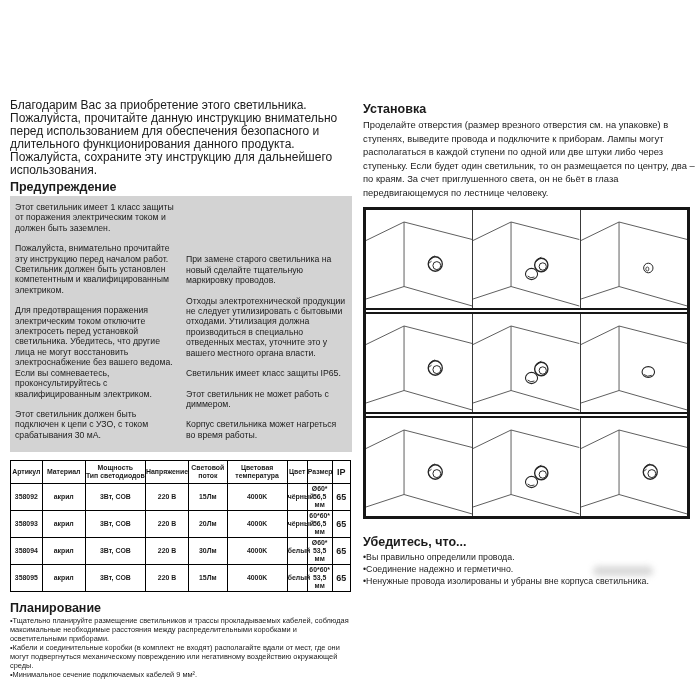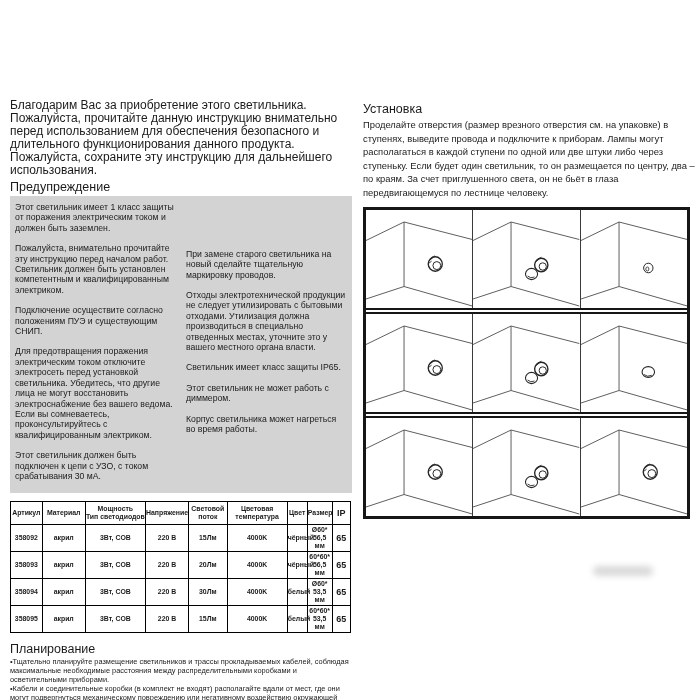--- a/index.html
+++ b/index.html
@@ -1,22 +1,22 @@
 <!DOCTYPE html>
 <html><head>
 <meta charset="utf-8">
 <style>
   html,body{margin:0;padding:0;background:#fff;}
   #page{position:relative;width:700px;height:700px;background:#ffffff;overflow:hidden;
         font-family:"Liberation Sans",sans-serif;color:#1b1b1b;}
   
   #left-region{position:absolute;left:10px;top:99px;width:342px;}
   .intro{font-size:12px;line-height:13px;margin:0;text-align:left;}
-  .section-title{font-size:12.5px;font-weight:normal;margin:3px 0 2px 0;}
-  .warning-block{background:#d3d3d3;display:flex;gap:9px;padding:6px 4px 2px 5px;align-items:center;}
+  .section-title{font-size:12.5px;font-weight:bold;margin:3px 0 2px 0;}
+  .warning-block{background:#d3d3d3;display:flex;gap:9px;padding:6px 4px 2px 5px;align-items:flex-end;}
   .wcol{flex:1;}
   .wcol p{font-size:8.7px;line-height:10.4px;margin:0 0 10px 0;}
   
   table.spec{border-collapse:collapse;width:341px;margin-top:8px;table-layout:fixed;}
   table.spec th,table.spec td{border:1.4px solid #000;font-weight:bold;text-align:center;
         vertical-align:middle;padding:1px 0;white-space:pre-line;margin-top:10px;}
   table.spec th{font-size:6.9px;line-height:8.4px;height:20px;}
   table.spec td{font-size:6.9px;line-height:8px;height:16.5px;}
   table.spec td.ip,table.spec th.ip{font-size:9px;}
   
@@ -45,21 +45,20 @@
 <div id="page">
 
   <div id="left-region">
     <p class="intro">Благодарим Вас за приобретение этого светильника. Пожалуйста, прочитайте данную инструкцию внимательно перед использованием для обеспечения безопасного и длительного функционирования данного продукта. Пожалуйста, сохраните эту инструкцию для дальнейшего использования.</p>
 
     <h2 class="section-title">Предупреждение</h2>
     <div class="warning-block">
       <div class="wcol" id="wcol1">
           <p>Этот светильник имеет 1 класс защиты от поражения электрическим током и должен быть заземлен.</p>
           <p>Пожалуйста, внимательно прочитайте эту инструкцию перед началом работ. Светильник должен быть установлен компетентным и квалифицированным электриком.</p>
-          <p>Подключение осуществите согласно положениям ПУЭ и существующим СНИП.</p>
           <p>Для предотвращения поражения электрическим током отключите электросеть перед установкой светильника. Убедитесь, что другие лица не могут восстановить электроснабжение без вашего ведома. Если вы сомневаетесь, проконсультируйтесь с квалифицированным электриком.</p>
           <p>Этот светильник должен быть подключен к цепи с УЗО, с током срабатывания 30 мА.</p>
         </div>
       <div class="wcol" id="wcol2">
           <p>При замене старого светильника на новый сделайте тщательную маркировку проводов.</p>
           <p>Отходы электротехнической продукции не следует утилизировать с бытовыми отходами. Утилизация должна производиться в специально отведенных местах, уточните это у вашего местного органа власти.</p>
           <p>Светильник имеет класс защиты IP65.</p>
           <p>Этот светильник не может работь с диммером.</p>
           <p>Корпус светильника может нагреться во время работы.</p>
         </div>
@@ -320,16 +319,24 @@
                 <circle cx="72.6" cy="55.6" r="4" stroke-width="1"></circle>
                 <line x1="64.8" y1="50.5" x2="68.6" y2="47.6" stroke-width="0.9"></line>
                 <line x1="66.6" y1="48.2" x2="70.8" y2="45.8" stroke-width="0.9"></line>
                 <line x1="64.2" y1="53.4" x2="67.2" y2="51.2" stroke-width="0.9"></line>
               </g>
             </svg>
           </div>
         </div>
       </div>
 
+    <div class="checklist">
+      <h2 class="section-title">Убедитесь, что...</h2>
+      <div id="checklist-bullets">
+          <p>•Вы правильно определили провода.</p>
+          <p>•Соединение надежно и герметично.</p>
+          <p>•Ненужные провода изолированы и убраны вне корпуса светильника.</p>
+        </div>
+    </div>
   </div>
 
   <div class="smudge"></div>
 </div>
 
 </body></html>

